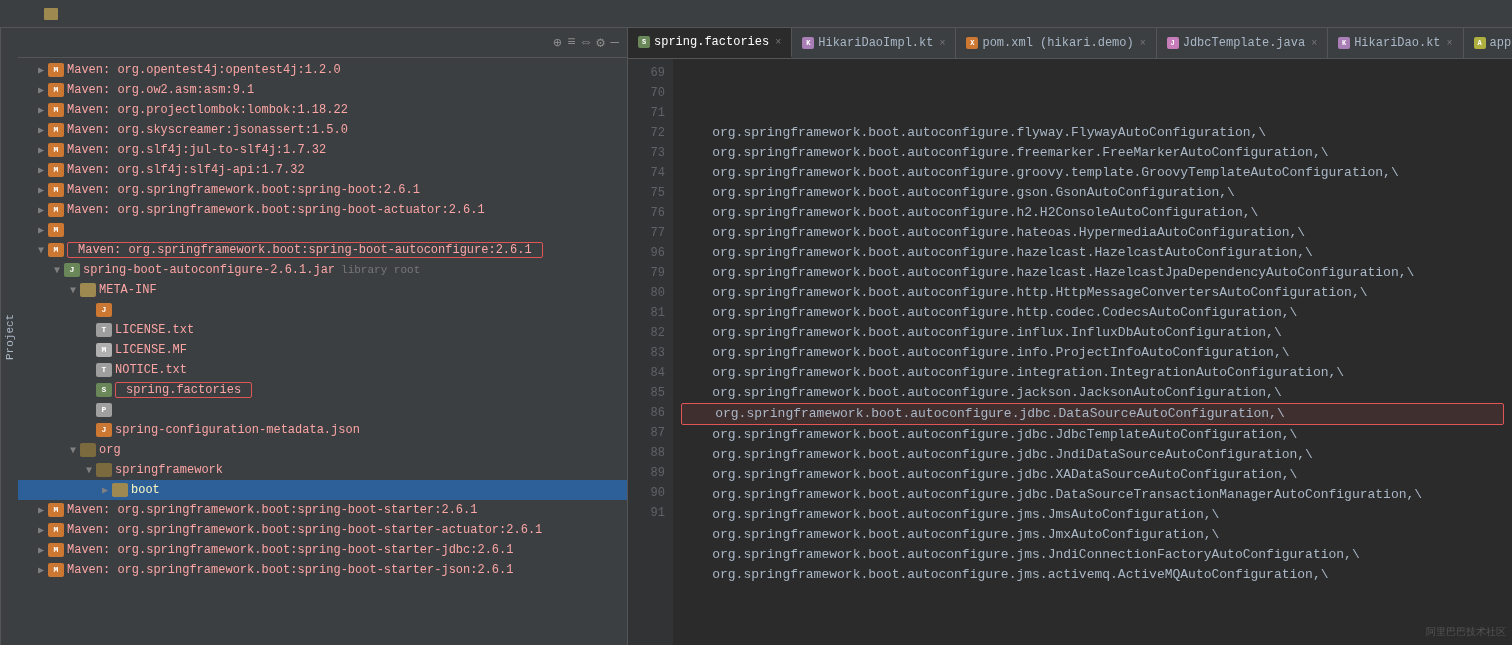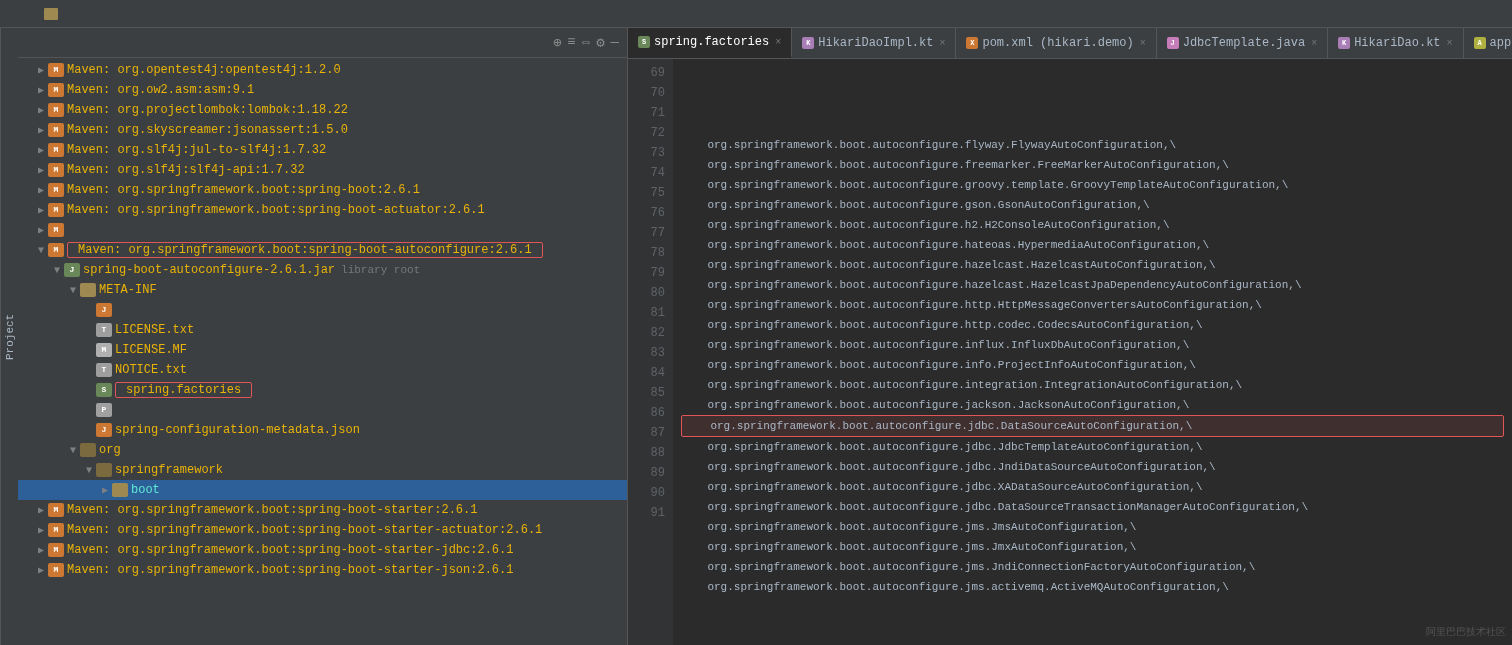--- a/index.html
+++ b/index.html
@@ -105,22 +105,22 @@
 
     .tree-icon {
       display: inline-block;
       width: 16px;
       height: 14px;
       margin-right: 3px;
       flex-shrink: 0;
       vertical-align: middle;
     }
 
-    .tree-label { font-size: 12px; color: #eab308; }
-    .tree-item.selected .tree-label { color: #5eead4; }
+    .tree-label { font-size: 12px; color: #fca5a5; }
+    .tree-item.selected .tree-label { color: #fef9c3; }
     .label-dim { color: #777; font-size: 11px; margin-left: 6px; }
 
     
     .red-box-item .tree-label {
       border: 1.5px solid #e05555;
       padding: 0 10px;
       border-radius: 2px;
     }
 
     
@@ -174,22 +174,22 @@
       font-size: 12px;
       line-height: 20px;
       padding-right: 8px;
       flex-shrink: 0;
       overflow: hidden;
     }
 
     .code-content {
       flex: 1;
       overflow: auto;
-      padding: 16px 8px;
-      font-size: 11px;
+      padding: 4px 8px;
+      font-size: 13px;
       line-height: 20px;
       color: #a9b7c6;
       white-space: pre;
     }
 
     .code-line { line-height: 20px; min-height: 20px; }
     .code-line.highlighted-line { background: rgba(224, 85, 85, 0.15); border: 1px solid #e05555; border-radius: 2px; display: block; }
   </style>
 </head>
 <body>
@@ -467,21 +467,21 @@
 
       <div style="height: 20px; line-height: 20px;">69</div>
           <div style="height: 20px; line-height: 20px;">70</div>
           <div style="height: 20px; line-height: 20px;">71</div>
           <div style="height: 20px; line-height: 20px;">72</div>
           <div style="height: 20px; line-height: 20px;">73</div>
           <div style="height: 20px; line-height: 20px;">74</div>
           <div style="height: 20px; line-height: 20px;">75</div>
           <div style="height: 20px; line-height: 20px;">76</div>
           <div style="height: 20px; line-height: 20px;">77</div>
-          <div style="height: 20px; line-height: 20px;">78</div>
+          <div style="height: 20px; line-height: 20px;">96</div>
           <div style="height: 20px; line-height: 20px;">79</div>
           <div style="height: 20px; line-height: 20px;">80</div>
           <div style="height: 20px; line-height: 20px;">81</div>
           <div style="height: 20px; line-height: 20px;">82</div>
           <div style="height: 20px; line-height: 20px;">83</div>
           <div style="height: 20px; line-height: 20px;">84</div>
           <div style="height: 20px; line-height: 20px;">85</div>
           <div style="height: 20px; line-height: 20px;">86</div>
           <div style="height: 20px; line-height: 20px;">87</div>
           <div style="height: 20px; line-height: 20px;">88</div>

